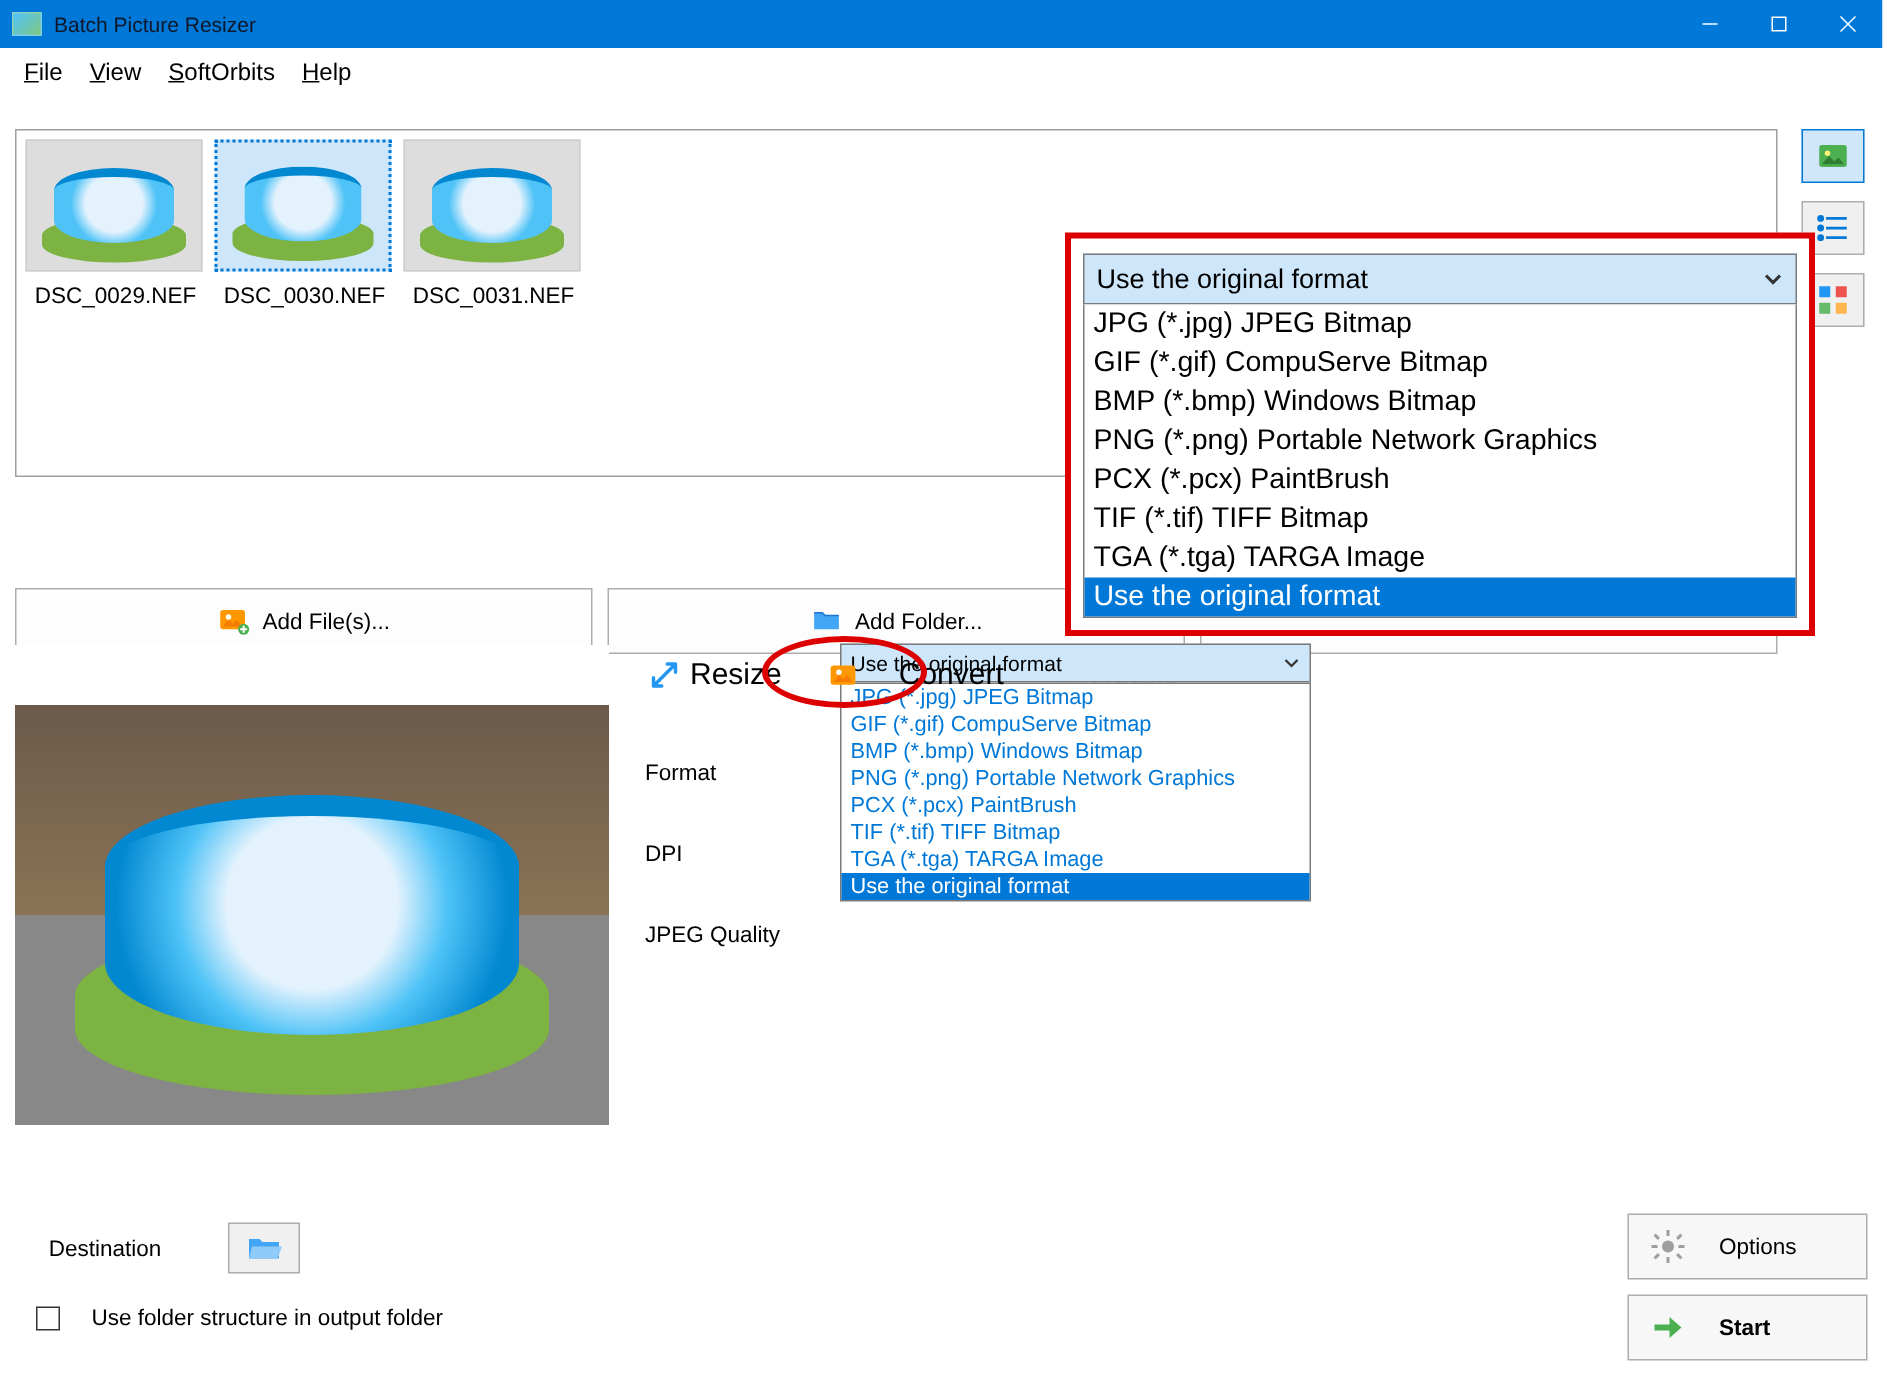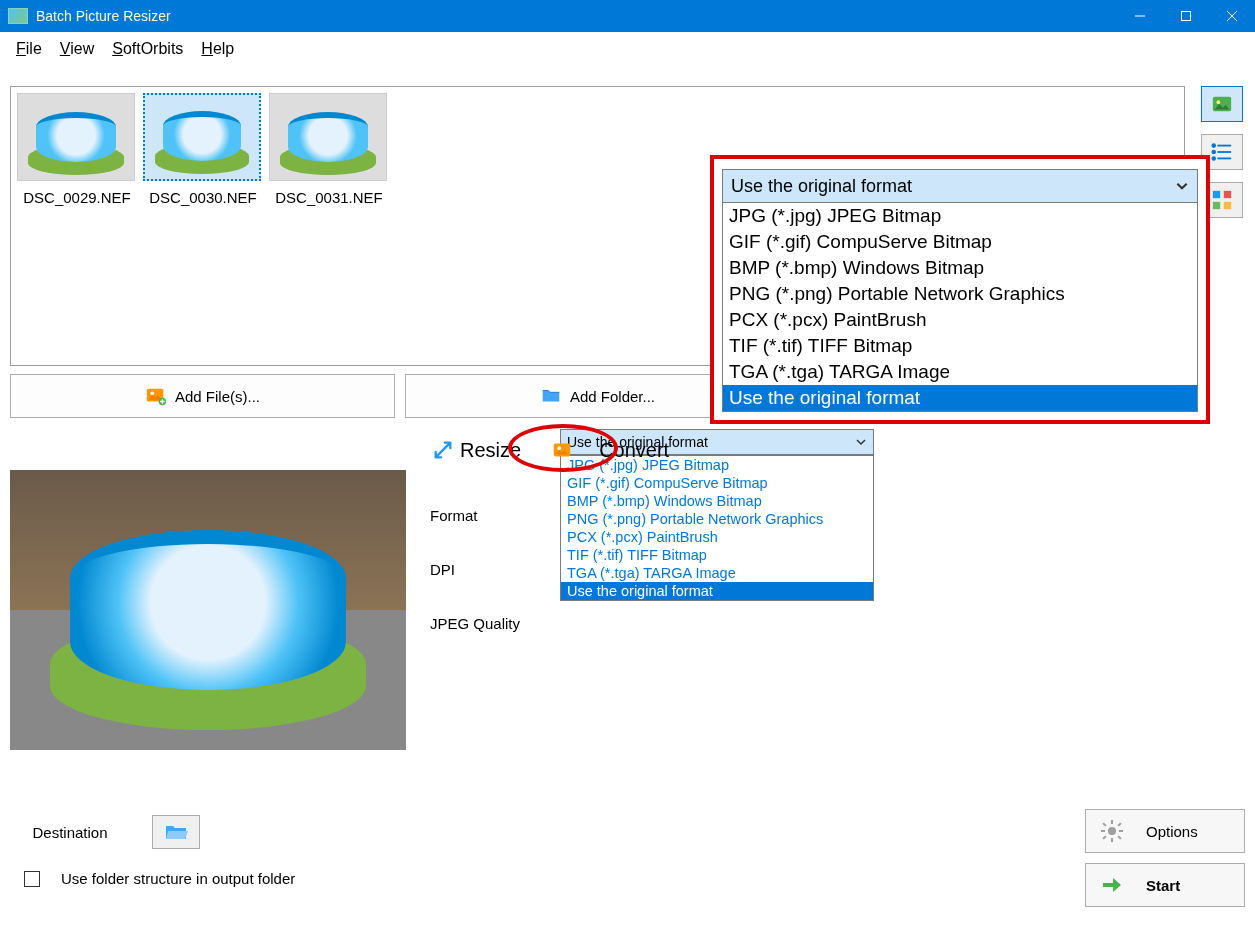--- a/index.html
+++ b/index.html
@@ -1,51 +1,51 @@
 <!DOCTYPE html>
 <html><head>
 <meta charset="utf-8">
 <style>
 * { box-sizing: border-box; margin: 0; padding: 0; }
 body { font-family: "Segoe UI", Tahoma, sans-serif; font-size: 14px; background: #fff; width: 1255px; height: 927px; position: relative; overflow: hidden; color: #000; }
 
 
-.titlebar { background: #0078d7; color: #fef9c3; height: 32px; display: flex; align-items: center; padding-left: 8px; }
+.titlebar { background: #0078d7; color: #0f172a; height: 32px; display: flex; align-items: center; padding-left: 8px; }
 .titlebar .app-icon { width: 20px; height: 16px; background: linear-gradient(135deg,#4fc3f7,#81c784); border:1px solid #fff3; margin-right: 8px; }
 .titlebar .title { font-size: 14px; flex: 0 0 auto; }
 .titlebar .spacer { flex: 1; }
 .titlebar .win-btn { width: 46px; height: 32px; display:flex; align-items:center; justify-content:center; color:#fff; }
 .titlebar .win-btn svg { width: 12px; height: 12px; stroke: #fff; stroke-width:1; fill:none; }
 
 
 .menubar { height: 34px; display:flex; align-items:center; padding: 0 8px; gap: 2px; font-size: 16px; }
 .menubar .menu-item { padding: 4px 8px; text-align: center; }
 .menubar .menu-item u { text-decoration: underline; }
 .menubar .menu-item .rest { }
 
 
 .main-wrap { position: absolute; top: 66px; left: 10px; right: 10px; bottom: 10px; }
 
 
-.thumb-strip { position:absolute; top:20px; left:0; width: 1175px; height: 280px; border:1px solid #9e9e9e; background:#fff; padding:6px; display:flex; gap:6px; align-items:flex-start; }
+.thumb-strip { position:absolute; top:20px; left:0; width: 1175px; height: 232px; border:1px solid #9e9e9e; background:#fff; padding:6px; display:flex; gap:6px; align-items:flex-start; }
 .thumb { width: 120px; text-align:center; }
 .thumb .img { width: 118px; height: 88px; border:1px solid #ccc; background:#ddd; position:relative; overflow:hidden; }
 .thumb.selected .img { border:2px dotted #0078d7; background:#cde6fa; }
 .thumb .img .cake-plate { position:absolute; bottom:5px; left:10px; right:10px; height:30px; background:#7cb342; border-radius:50% / 40%; }
 .thumb .img .cake { position:absolute; bottom:18px; left:18px; right:18px; height:50px; background: radial-gradient(circle at 50% 40%, #e3f2fd 40%, #4fc3f7 60%); border-radius:50% / 30%; border-top:6px solid #0288d1; }
 .thumb .fname { font-size:15px; margin-top:8px; }
 
 
 .side-tools { position:absolute; top:20px; right:0; width:44px; display:flex; flex-direction:column; gap:12px; }
 .side-tools .tool { width:42px; height:36px; border:1px solid #adadad; background:#f0f0f0; display:flex; align-items:center; justify-content:center; }
 .side-tools .tool.active { background:#d0e7fb; border-color:#0078d7; }
 .side-tools svg { width:22px; height:22px; }
 
 
-.actions-row { position:absolute; top:308px; left:0; width:1175px; display:flex; gap:10px; }
+.actions-row { position:absolute; top:326px; left:0; width:1175px; display:flex; gap:10px; }
 .action-btn { flex:1; height:44px; border:1px solid #adadad; background:#fdfdfd; display:flex; align-items:center; padding:0 10px; gap:8px; font-size:15px; justify-content:center; }
 .action-btn .icn { width:22px; height:22px; }
 
 
 .preview { position:absolute; top:364px; left:0; width:396px; height:360px; background:#fff; }
 .preview .big { width:396px; height:280px; background:#888; position:relative; overflow:hidden; margin-top:40px; }
 .preview .big .plate { position:absolute; bottom:20px; left:40px; right:40px; height:110px; background:#7cb342; border-radius:50%/40%; }
 .preview .big .cake { position:absolute; bottom:60px; left:60px; right:60px; height:160px; background:radial-gradient(circle at 50% 40%, #e3f2fd 35%, #4fc3f7 55%, #0288d1 80%); border-radius:50%/30%; border-top:14px solid #0288d1; }
 .preview .big .table { position:absolute; top:0; left:0; right:0; height:140px; background:linear-gradient(#6b5a4a,#8b7355); }
 

